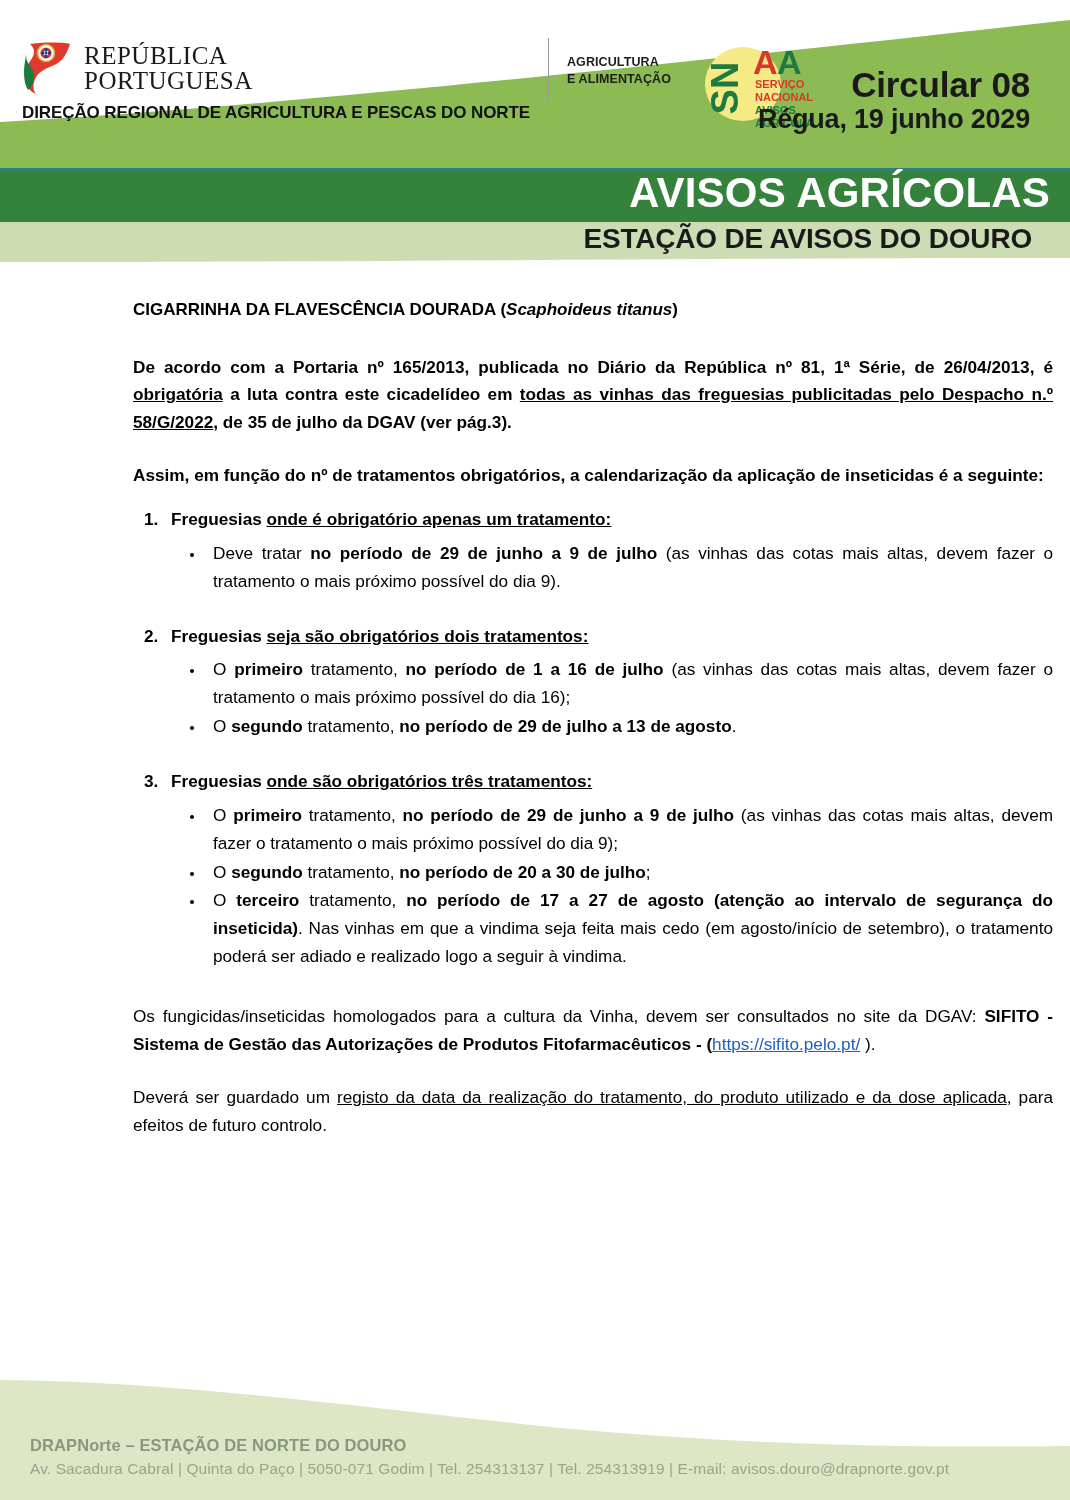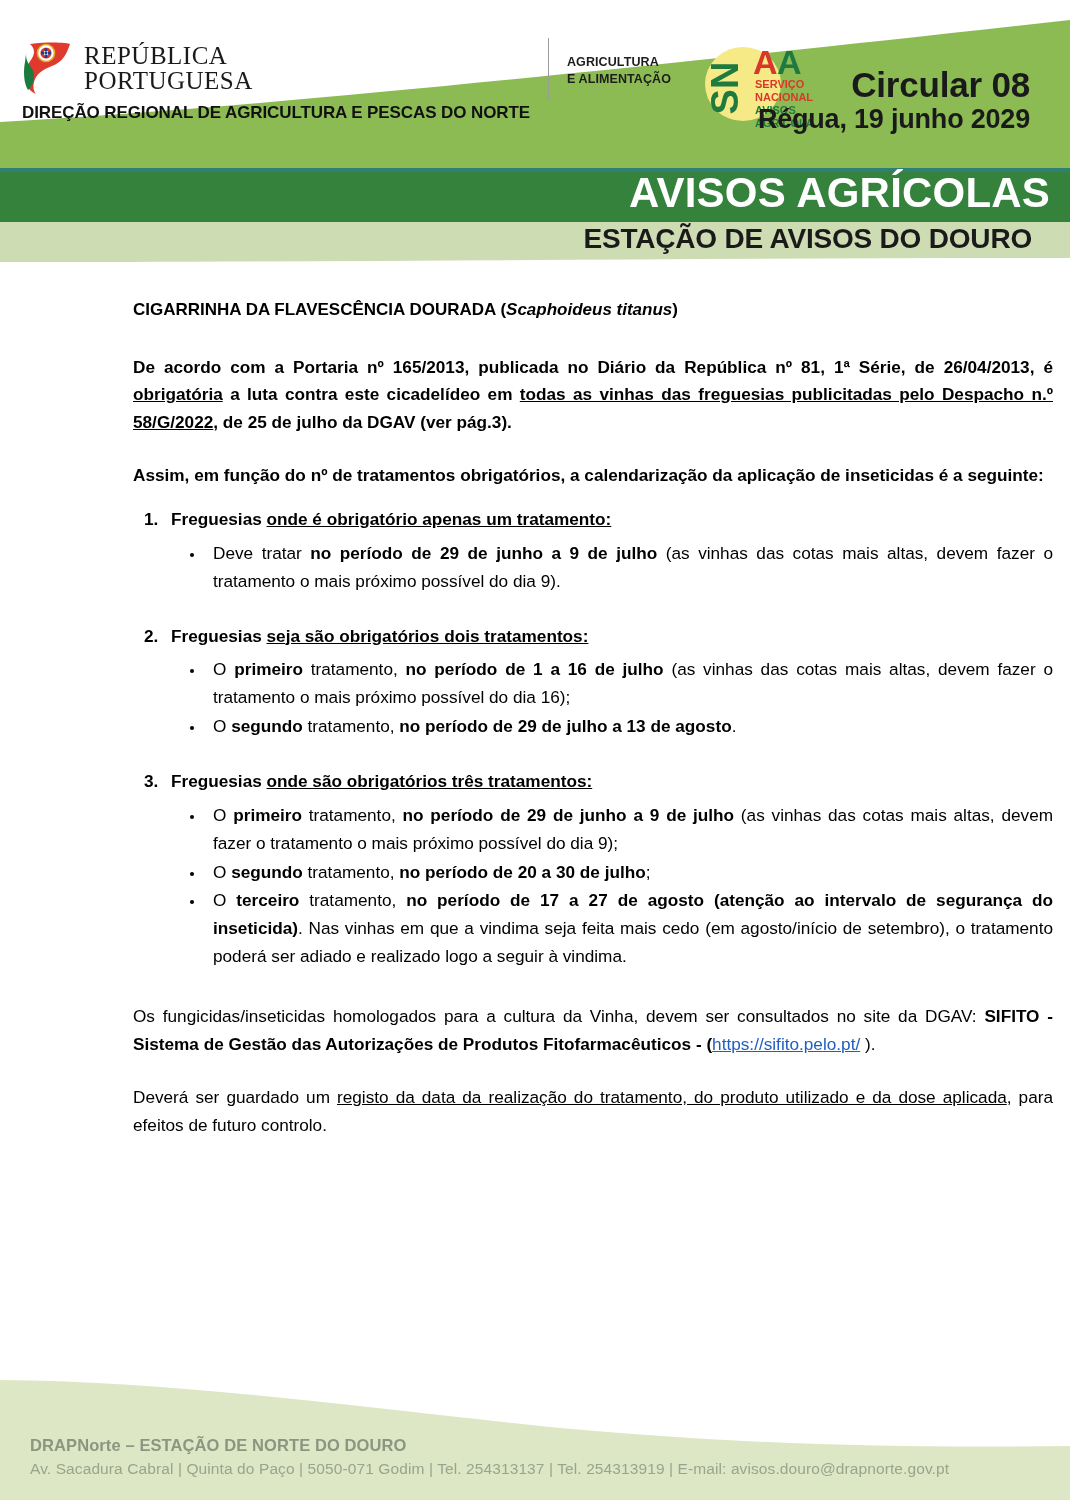--- a/index.html
+++ b/index.html
@@ -304,21 +304,21 @@
   <div id="estacao-douro">ESTAÇÃO DE AVISOS DO DOURO</div>
 
   <div id="content">
 
     <p class="doc-heading">
       <span>CIGARRINHA DA FLAVESCÊNCIA DOURADA (</span><span class="i">Scaphoideus titanus</span><span>)</span>
     </p>
 
     <div class="gap-lg"></div>
 
-    <p class="just b"><span>De acordo com a Portaria nº 165/2013, publicada no Diário da República nº 81, 1ª Série, de 26/04/2013, é </span><span class="u">obrigatória</span><span> a luta contra este cicadelídeo em </span><span class="u">todas as vinhas das freguesias publicitadas pelo Despacho n.º 58/G/2022</span><span>, de 25 de julho da DGAV (ver pág.3).</span></p>
+    <p class="just b"><span>De acordo com a Portaria nº 165/2013, publicada no Diário da República nº 81, 1ª Série, de 26/04/2013, é </span><span class="u">obrigatória</span><span> a luta contra este cicadelídeo em </span><span class="u">todas as vinhas das freguesias publicitadas pelo Despacho n.º 58/G/2022</span><span>, de 35 de julho da DGAV (ver pág.3).</span></p>
 
     <div class="gap-md"></div>
 
     <p class="b">Assim, em função do nº de tratamentos obrigatórios, a calendarização da aplicação de inseticidas é a seguinte:</p>
 
     <div class="gap-sm"></div>
 
     <ol class="numlist">
 
       <li>

